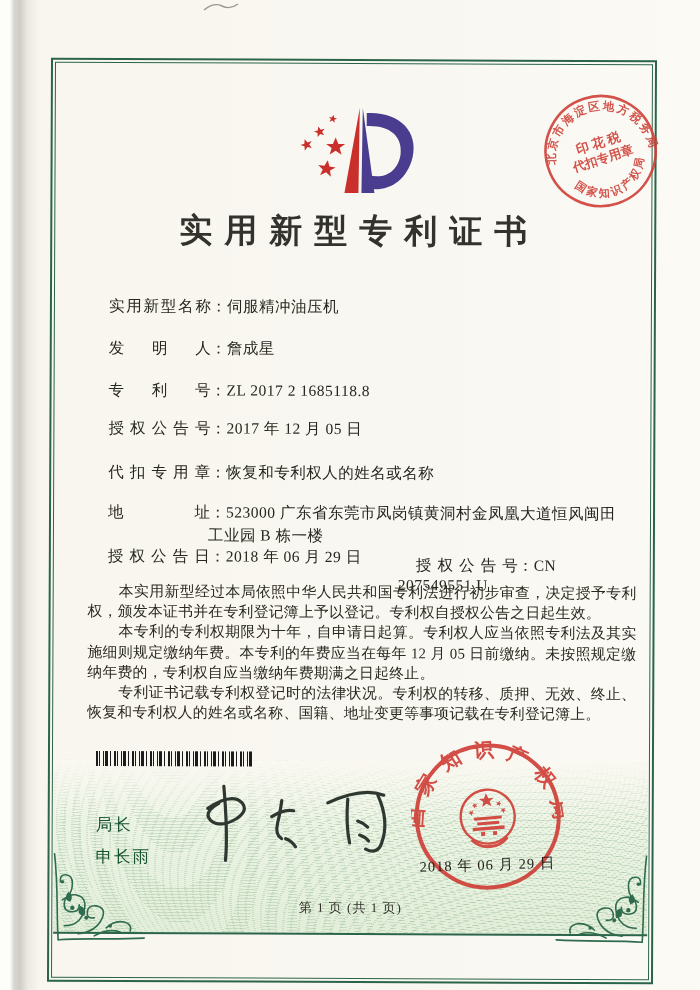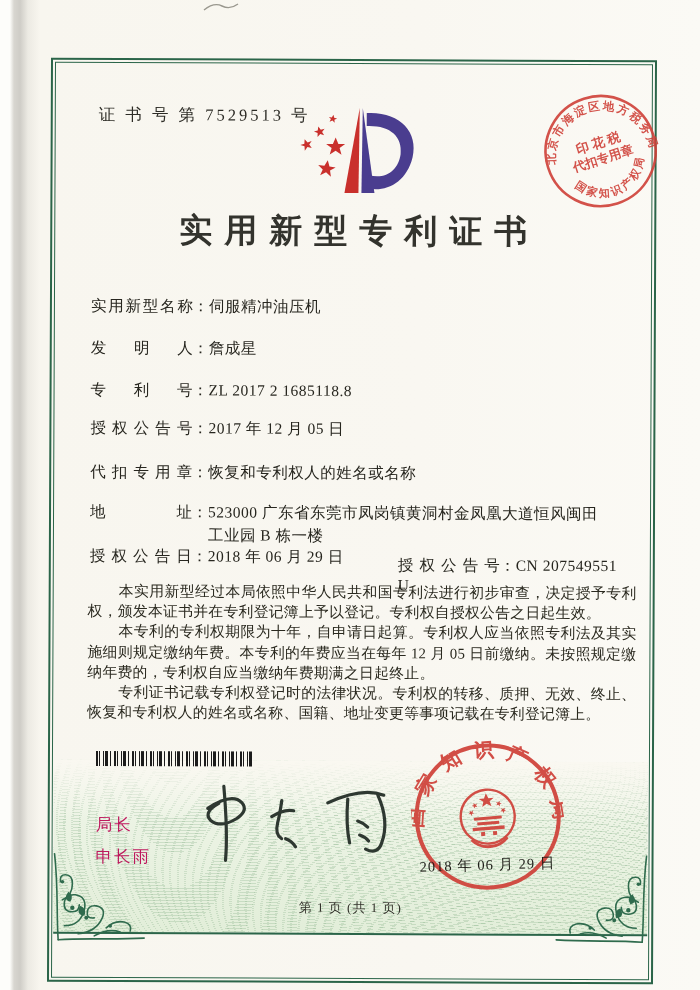--- a/index.html
+++ b/index.html
@@ -26,21 +26,21 @@
   
   .logo{position:absolute;left:236px;top:42px;}
   
   .title{
     position:absolute;left:0;right:0;top:148px;text-align:center;
     font-size:33px;font-weight:600;color:#33332d;letter-spacing:12px;text-indent:12px;
   }
   
   .row{position:absolute;left:39px;right:28px;font-size:15.5px;color:#27261f;}
   .r1{top:236px}.r2{top:278px}.r3{top:320px}.r4{top:358px}.r5{top:402px}.r6{top:442px}.r7{top:486px}
-  .flabel{display:inline-block;width:102px;text-align:justify;text-align-last:justify;vertical-align:top;}
+  .flabel{display:inline-block;width:102px;text-align:justify;text-align-last:justify;vertical-align:top;margin-left:18px;}
   .colon{display:inline-block;width:16px;}
   .fvalue{letter-spacing:0.5px;}
   .fvalue2{margin-left:118px;margin-top:2px;letter-spacing:0.5px;}
   .pair2{position:absolute;left:308px;top:8px;}
   
   .paras{
     position:absolute;left:37px;right:16px;top:521px;
     font-size:14.8px;line-height:20.2px;color:#2a291f;text-align:justify;letter-spacing:0.3px;
   }
   .paras p{margin:0;text-indent:2.1em;}
@@ -63,21 +63,21 @@
   }
   .panel-fade{position:absolute;left:0;right:0;top:0;height:60px;
     background:linear-gradient(#faf8f1, rgba(250,248,241,0));}
   .orn{position:absolute;bottom:-12px;}
   .orn-left{left:-3px;}
   .orn-right{right:-3px;transform:scaleX(-1);}
   
   .signer{
     position:absolute;left:46px;top:748px;z-index:3;
     font-family:"Liberation Sans","DejaVu Sans",sans-serif;
-    font-size:16.5px;color:#be185d;letter-spacing:2px;line-height:32px;
+    font-size:16.5px;color:#14532d;letter-spacing:2px;line-height:32px;
   }
   .sig-script{position:absolute;left:140px;top:712px;z-index:3;}
   
   .footer{
     position:absolute;left:0;right:0;top:838px;z-index:3;text-align:center;
     font-size:13px;color:#33322b;letter-spacing:1px;
   }
   
   .seal-tax{position:absolute;left:489px;top:30px;z-index:5;transform:rotate(-18deg);opacity:.9;}
   .seal-office{position:absolute;left:362px;top:679px;z-index:4;transform:rotate(-5deg);opacity:.92;}
@@ -132,21 +132,20 @@
         <circle cx="22" cy="60" r="2.2"></circle>
           <circle cx="36" cy="70" r="2"></circle>
         <circle cx="12" cy="34" r="1.8"></circle>
           <circle cx="60" cy="78" r="1.8"></circle>
         <path d="M18,44 q6,4 2,10 q-8,-2 -2,-10z"></path>
         <path d="M30,58 q7,3 4,10 q-9,-1 -4,-10z"></path>
       </g>
     </svg>
   </div>
 
-  <div class="cert-no">证 书 号 第 7529513 号</div>
 
   <svg class="logo" width="145" height="98" viewBox="0 0 145 98">
     <defs>
       <path id="star" d="M0,-10 L2.9,-3.1 L10,-3.1 L4.2,1.2 L6.2,8.1 L0,4 L-6.2,8.1 L-4.2,1.2 L-10,-3.1 L-2.9,-3.1 Z"></path>
     </defs>
     <g fill="#c9302c">
       <use href="#star" xlink:href="#star" transform="translate(47,44) scale(0.95)"></use>
       <use href="#star" xlink:href="#star" transform="translate(31,29) scale(0.55) rotate(-15)"></use>
       <use href="#star" xlink:href="#star" transform="translate(44,16) scale(0.42) rotate(10)"></use>
       <use href="#star" xlink:href="#star" transform="translate(18,42) scale(0.60) rotate(-20)"></use>

